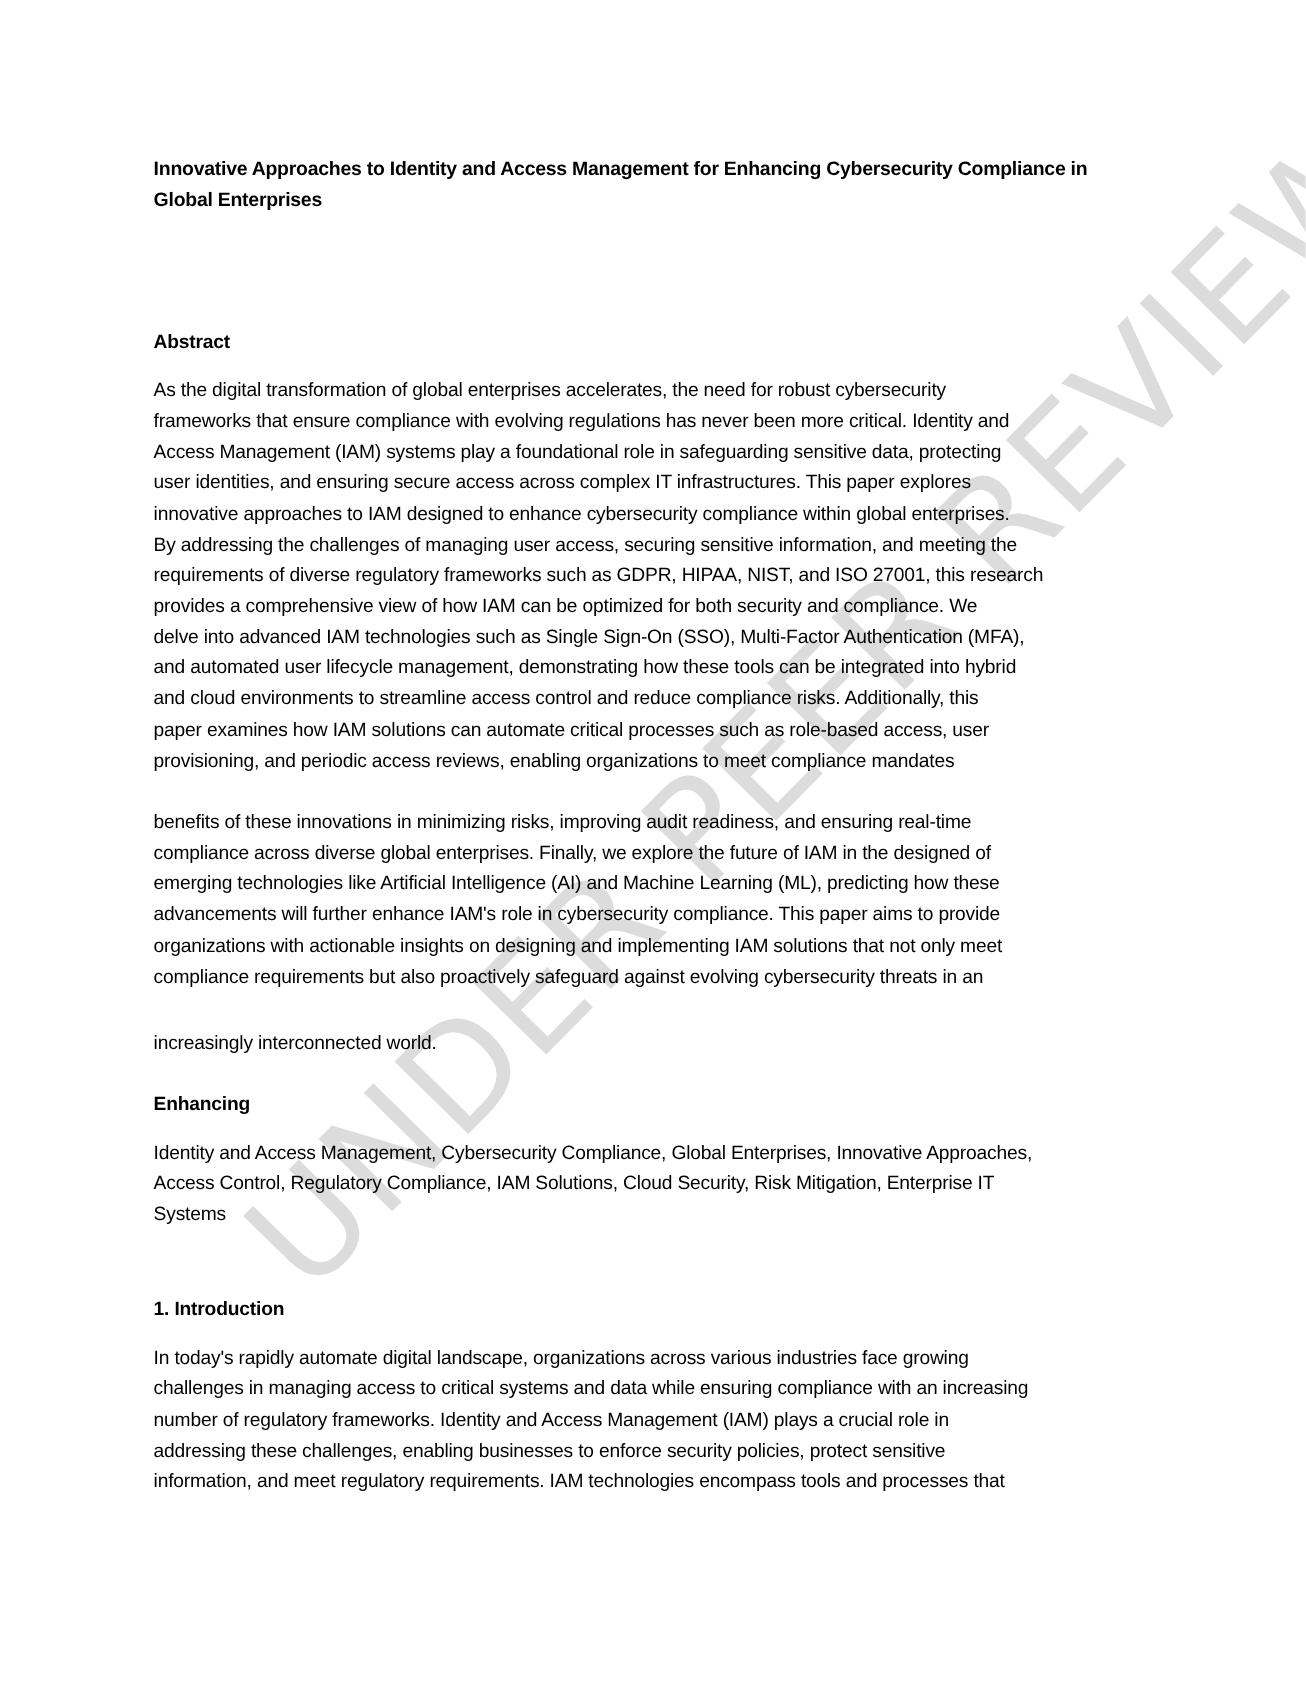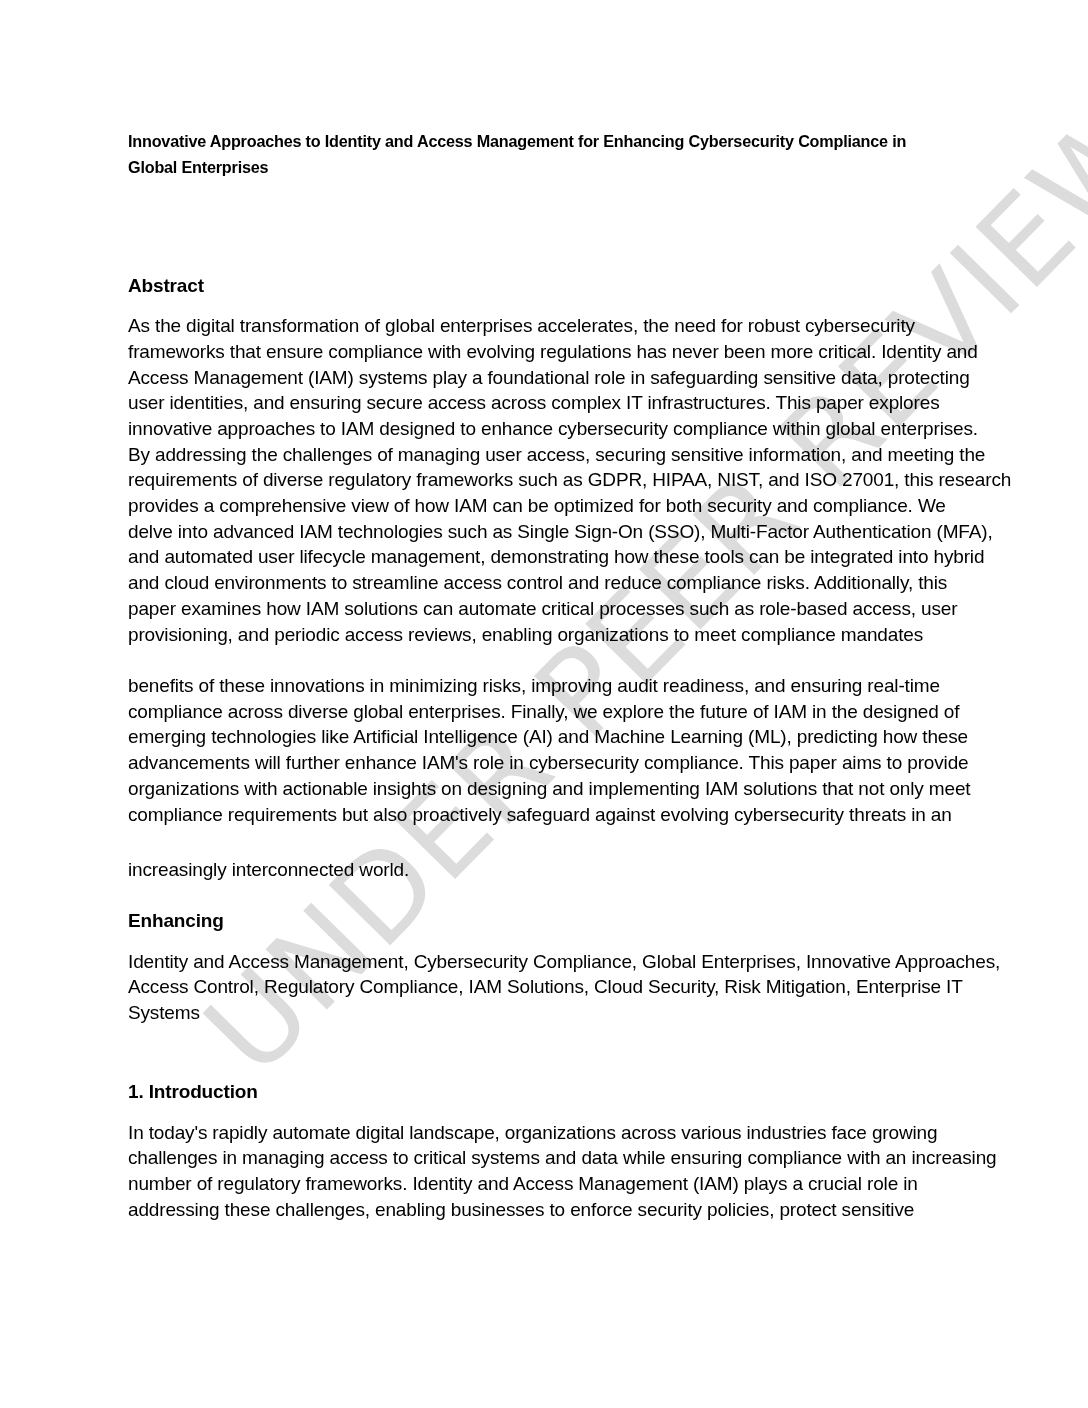--- a/index.html
+++ b/index.html
@@ -1,19 +1,19 @@
 <!DOCTYPE html>
 <html><head>
 <meta charset="utf-8">
 <style>
   html, body { margin: 0; padding: 0; background: #ffffff; }
   body { width: 1088px; height: 1408px; position: relative; overflow: hidden;
          font-family: "Liberation Sans", "DejaVu Sans", sans-serif; color: #000; }
   .page { position: absolute; left: 0; top: 0; width: 1088px; height: 1408px; }
-  .line { position: absolute; left: 128px; white-space: nowrap; font-size: 19px;
+  .line { position: absolute; left: 128px; white-space: nowrap; font-size: 16px;
           line-height: 20px; letter-spacing: -0.15px; }
   .bold { font-weight: bold; }
   .title { font-size: 16.2px; font-weight: bold; letter-spacing: -0.2px; }
   .watermark { position: absolute; left: 90px; top: 655px; width: 920px; text-align: center;
                font-size: 118px; font-family: "DejaVu Sans", sans-serif; font-weight: normal;
                color: #dcdcdc; transform: rotate(-45.5deg); transform-origin: center center;
                white-space: nowrap; z-index: 0; letter-spacing: 2px; pointer-events: none; }
   .content { position: absolute; left: 0; top: 0; width: 1088px; height: 1408px; z-index: 1; }
 </style>
 </head>
@@ -52,14 +52,15 @@
     <div class="line bold" style="top:911px">Enhancing</div>
     <div class="line" style="top:952px">Identity and Access Management, Cybersecurity Compliance, Global Enterprises, Innovative Approaches,</div>
     <div class="line" style="top:977px">Access Control, Regulatory Compliance, IAM Solutions, Cloud Security, Risk Mitigation, Enterprise IT</div>
     <div class="line" style="top:1003px">Systems</div>
 
     <div class="line bold" style="top:1082px">1. Introduction</div>
     <div class="line" style="top:1123px">In today's rapidly automate digital landscape, organizations across various industries face growing</div>
     <div class="line" style="top:1148px">challenges in managing access to critical systems and data while ensuring compliance with an increasing</div>
     <div class="line" style="top:1174px">number of regulatory frameworks. Identity and Access Management (IAM) plays a crucial role in</div>
     <div class="line" style="top:1200px">addressing these challenges, enabling businesses to enforce security policies, protect sensitive</div>
+    <div class="line" style="top:1225px">information, and meet regulatory requirements. IAM technologies encompass tools and processes that</div>
   </div>
 </div>
 
 </body></html>

